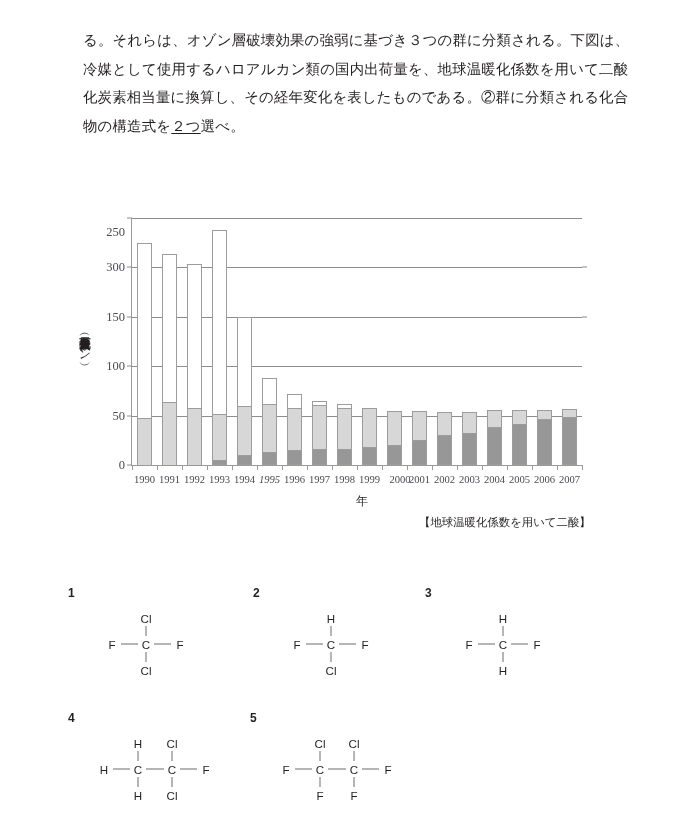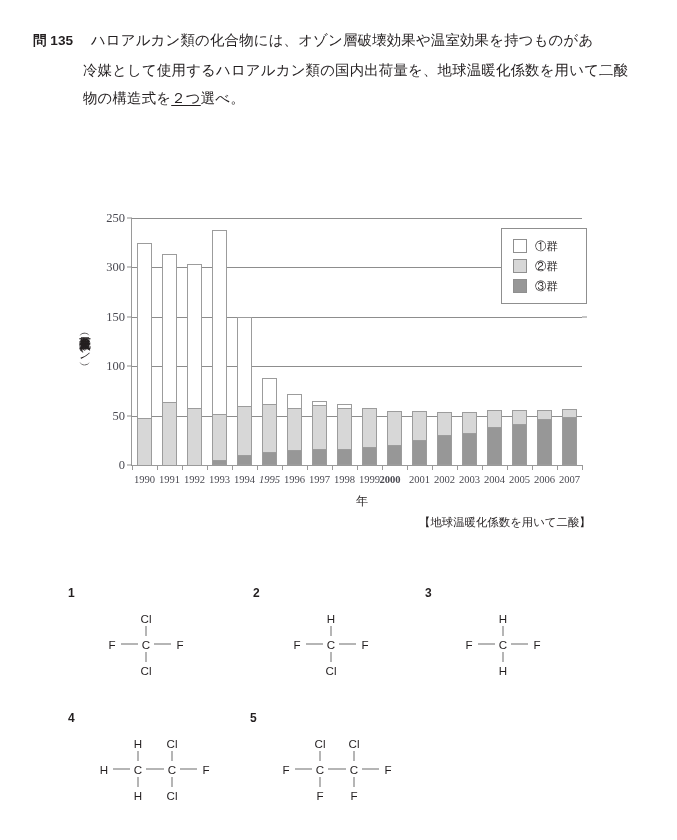--- a/index.html
+++ b/index.html
@@ -240,25 +240,23 @@
     position: absolute;
     height: 0;
     border-top: 1.1px solid #6d6d6d;
     transform: translateY(-50%);
   }
 </style>
 </head>
 <body>
 
 <div id="question-block">
-  <div class="q-line">
-    <span class="q-num">問 135</span>
-    <span style="display:inline-block;width:14px"></span><span>ハロアルカン類の化合物には、オゾン層破壊効果や温室効果を持つものがあ</span>
-  </div>
+  <div class="q-line q-indent"><span>る。それらは、オゾン層破壊効果の強弱に基づき３つの群に分類される。下図は、</span></div>
   <div class="q-line q-indent"><span>冷媒として使用するハロアルカン類の国内出荷量を、地球温暖化係数を用いて二酸</span></div>
+  <div class="q-line q-indent"><span>化炭素相当量に換算し、その経年変化を表したものである。②群に分類される化合</span></div>
   <div class="q-line q-indent">
     <span>物の構造式を</span><span class="q-underline">２つ</span><span>選べ。</span>
   </div>
 </div>
 
 <div id="chart-figure">
 
 
   <div id="yaxis-title">二酸化炭素換算量（百万トン）</div>
 
@@ -275,21 +273,21 @@
         <div class="ytick-mark" style="top: 148.2px;"></div>
         <div class="gridline" style="top: 98.8px;"></div>
         <div class="ytick-label" style="top: 98.8px; margin-left: 28px;">150</div>
         <div class="ytick-mark" style="top: 98.8px;"></div>
         <div class="ytick-mark-right" style="top: 98.8px;"></div>
         <div class="gridline" style="top: 49.4px;"></div>
         <div class="ytick-label" style="top: 49.4px;">300</div>
         <div class="ytick-mark" style="top: 49.4px;"></div>
         <div class="ytick-mark-right" style="top: 49.4px;"></div>
         <div class="gridline" style="top: 0px;"></div>
-        <div class="ytick-label" style="top: 0px; text-align: right;">250</div>
+        <div class="ytick-label" style="top: 14px; text-align: right;">250</div>
         <div class="ytick-mark" style="top: 0px;"></div>
       </div>
 
     <div class="bars-layer" id="bars-layer">
         <div class="bar-group" style="left: 5px;">
           <div class="seg seg-g1" style="height: 174.876px;"></div>
           <div class="seg seg-g2" style="height: 47.424px;"></div>
         </div>
         <div class="bar-group" style="left: 30px;">
           <div class="seg seg-g1" style="height: 148.2px;"></div>
@@ -382,53 +380,39 @@
         <div class="xlabel" style="left: 137.5px; font-style: italic;">1995</div>
         <div class="xtick" style="left: 150px;"></div>
         <div class="xlabel" style="left: 162.5px;">1996</div>
         <div class="xtick" style="left: 175px;"></div>
         <div class="xlabel" style="left: 187.5px;">1997</div>
         <div class="xtick" style="left: 200px;"></div>
         <div class="xlabel" style="left: 212.5px;">1998</div>
         <div class="xtick" style="left: 225px;"></div>
         <div class="xlabel" style="left: 237.5px; font-family: Liberation Serif, serif;">1999</div>
         <div class="xtick" style="left: 250px;"></div>
-        <div class="xlabel" style="left: 258px; font-weight: bold;">2000</div>
+        <div class="xlabel" style="left: 268px;">2000</div>
         <div class="xtick" style="left: 275px;"></div>
         <div class="xlabel" style="left: 287.5px;">2001</div>
         <div class="xtick" style="left: 300px;"></div>
         <div class="xlabel" style="left: 312.5px;">2002</div>
         <div class="xtick" style="left: 325px;"></div>
         <div class="xlabel" style="left: 337.5px;">2003</div>
         <div class="xtick" style="left: 350px;"></div>
         <div class="xlabel" style="left: 362.5px;">2004</div>
         <div class="xtick" style="left: 375px;"></div>
         <div class="xlabel" style="left: 387.5px;">2005</div>
         <div class="xtick" style="left: 400px;"></div>
         <div class="xlabel" style="left: 412.5px;">2006</div>
         <div class="xtick" style="left: 425px;"></div>
         <div class="xlabel" style="left: 437.5px;">2007</div>
         <div class="xtick" style="left: 450px;"></div>
       </div>
   </div>
 
-  <div id="legend-box">
-    <div class="legend-row">
-      <span class="legend-swatch sw-g1"></span>
-      <span class="legend-label">①群</span>
-    </div>
-    <div class="legend-row">
-      <span class="legend-swatch sw-g2"></span>
-      <span class="legend-label">②群</span>
-    </div>
-    <div class="legend-row">
-      <span class="legend-swatch sw-g3"></span>
-      <span class="legend-label">③群</span>
-    </div>
-  </div>
 
   <div id="xaxis-title">年</div>
   <div id="source-note">【地球温暖化係数を用いて二酸】</div>
 </div>
 
 <div id="structures">
     <div class="struct" style="left: 68px; top: 8px;">
       <div class="struct-num">1</div>
       <div class="mol">
         <div class="atom" style="left: 56px; top: 44px;">C</div>

